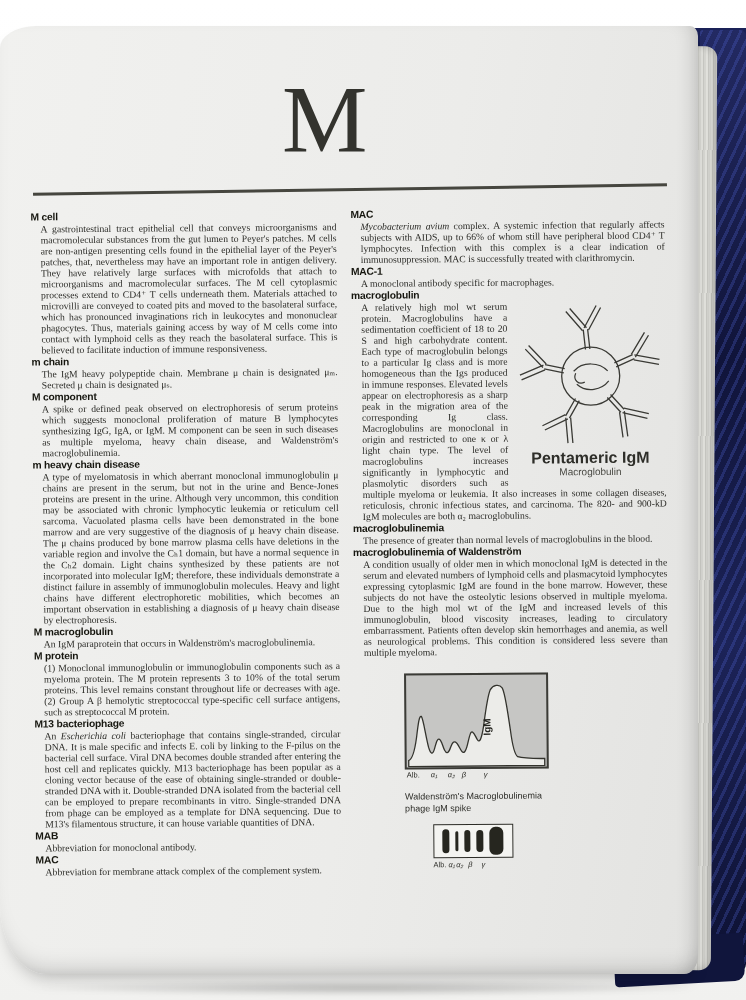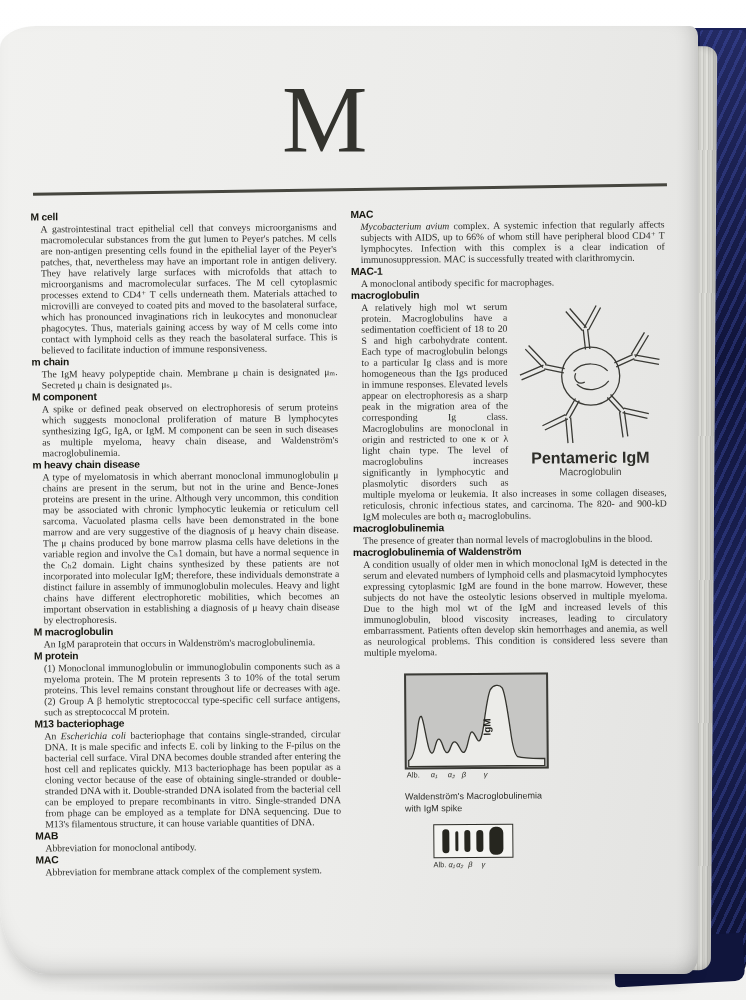--- a/index.html
+++ b/index.html
@@ -199,21 +199,21 @@
           </svg>
           <div class="trace-axis">
             <span class="t0">Alb.</span>
             <span class="t1">α₁</span>
             <span class="t2">α₂</span>
             <span class="t3">β</span>
             <span class="t4">γ</span>
           </div>
           <div class="efig-caption">
             <span>Waldenström's Macroglobulinemia</span><br>
-            <span>with IgM spike</span>
+            <span>phage IgM spike</span>
           </div>
           <div class="gel-box">
             <span class="gel-bands" style="display:contents;"><span class="gel-band" style="width: 7px; height: 24px; border-radius: 4px;"></span><span class="gel-band" style="width: 3px; height: 20px; border-radius: 2px;"></span><span class="gel-band" style="width: 6px; height: 22px; border-radius: 3px;"></span><span class="gel-band" style="width: 7px; height: 22px; border-radius: 4px;"></span><span class="gel-band" style="width: 14px; height: 28px; border-radius: 6px;"></span></span>
           </div>
           <div class="gel-axis">
             <span class="g0">Alb.</span><span class="g1">α₁</span><span class="g2">α₂</span><span class="g3">β</span><span class="g4">γ</span>
           </div>
         </div>
       </div>
     </div>

